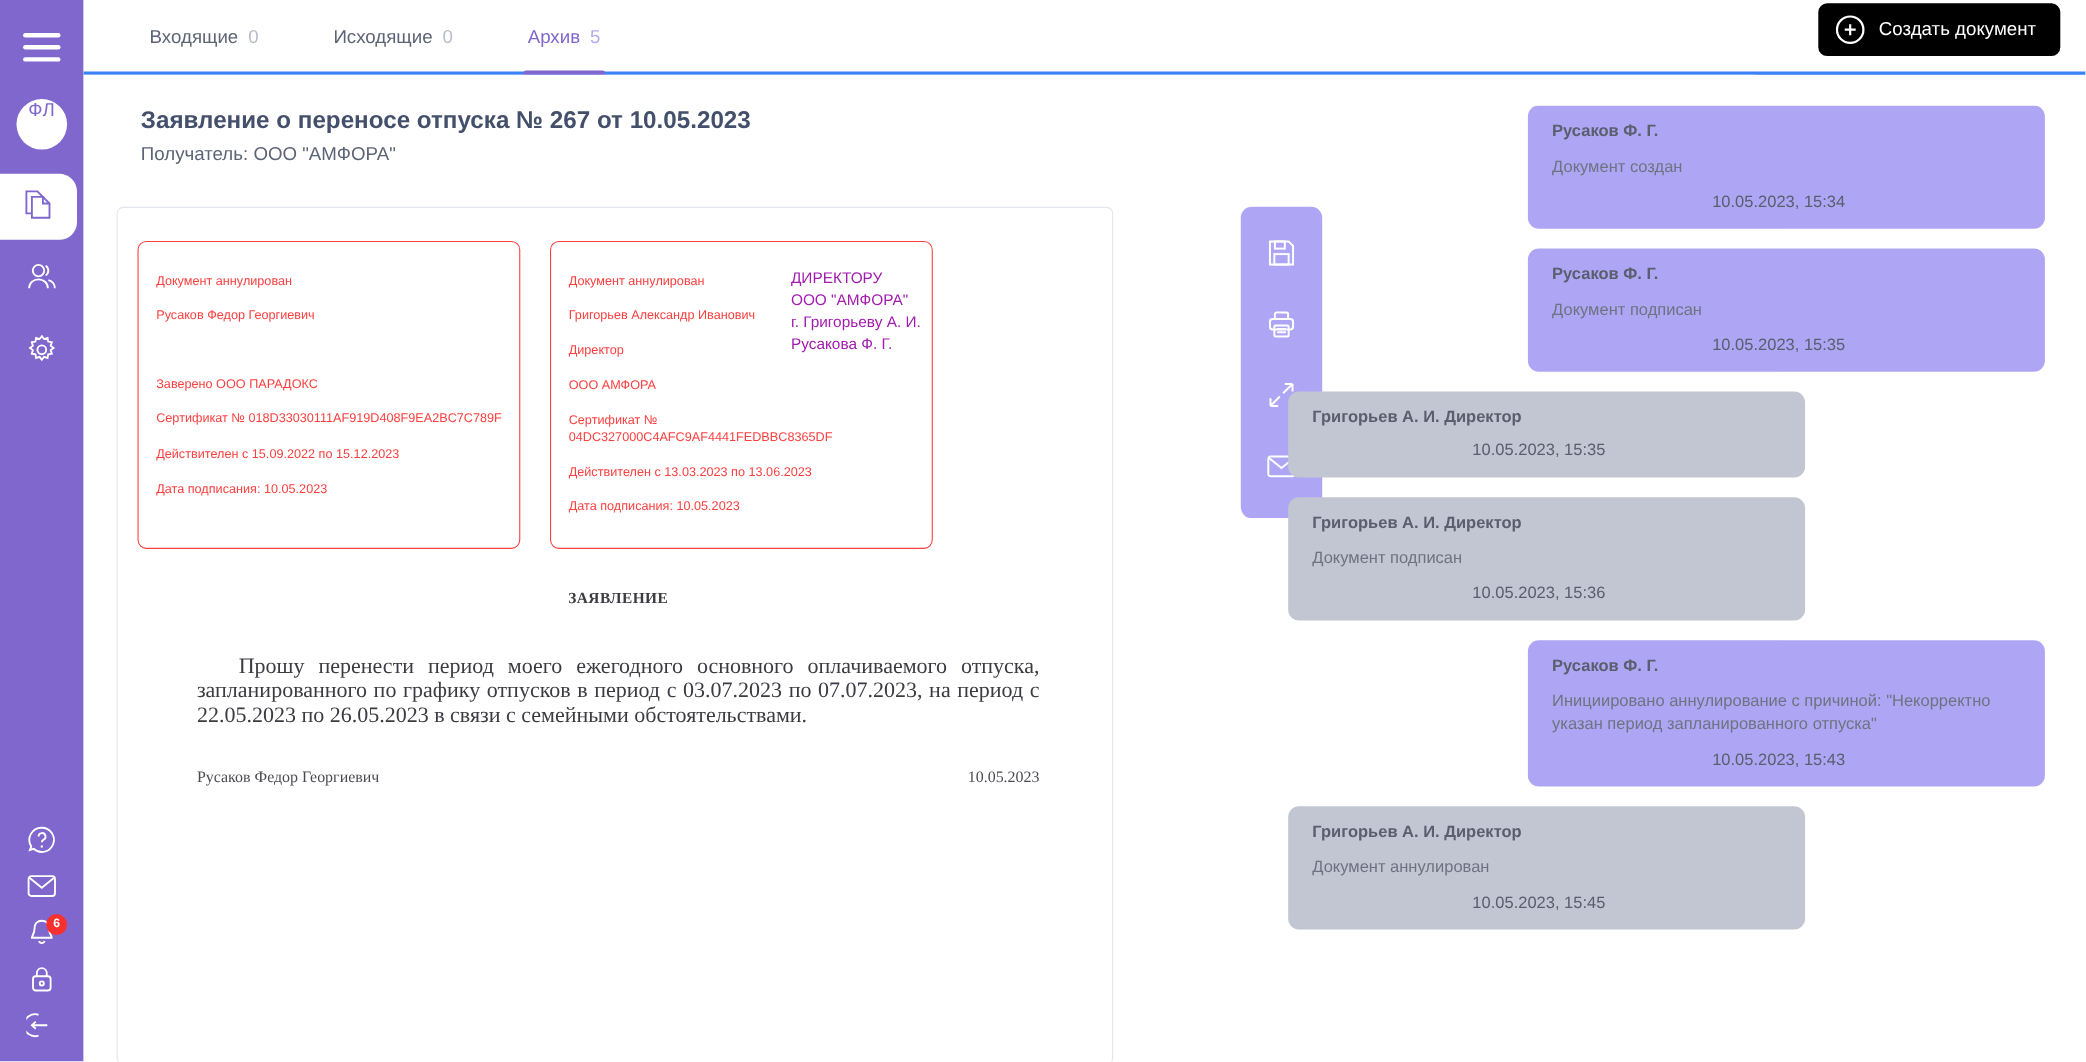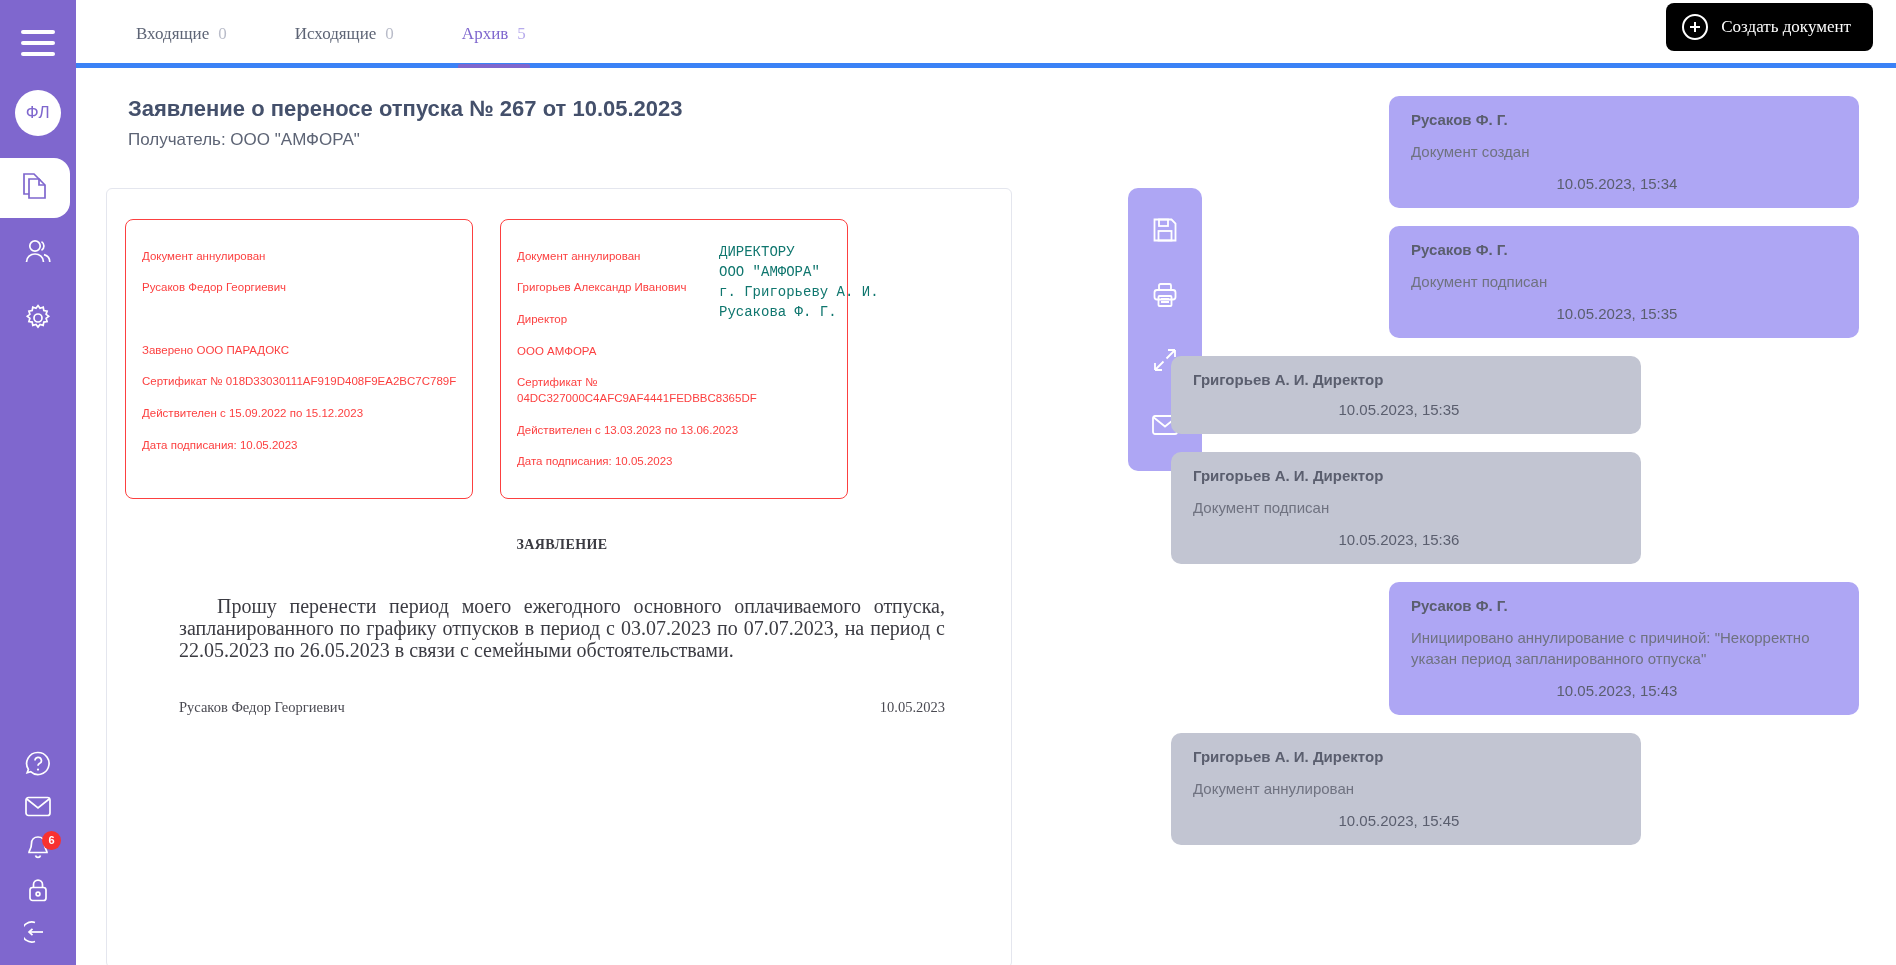--- a/index.html
+++ b/index.html
@@ -35,21 +35,21 @@
     cursor: pointer;
   }
   .sb-burger span {
     display:block; height: 4px; width: 100%;
     background: #ffffff; border-radius: 2px;
   }
   .sb-top-group { margin-top: 34px; width: 100%; display:flex; flex-direction: column; align-items:center; }
   .sb-avatar {
     width: 46px; height: 46px; border-radius: 50%;
     background: #ffffff; color: #7f67ce;
-    display: flex; align-items: center; justify-content: center;
+    display: flex; align-items: flex-start; justify-content: center;
     font-size: 17px; letter-spacing: .5px;
     cursor: pointer;
   }
   .sb-item {
     width: 76px; height: 60px;
     display: flex; align-items: center; justify-content: center;
     cursor: pointer; position: relative;
   }
   .sb-item.active {
     background: #ffffff;
@@ -74,22 +74,21 @@
     display: flex; align-items: center; justify-content: center;
     line-height: 1;
   }
 
   
   .topbar {
     position: absolute;
     left: 76px; top: 0;
     width: 1820px; height: 68px;
     background: #ffffff;
-    border-bottom: 5px solid #3b82f6;
-    font-family: Liberation Serif, serif;
+    border-bottom: 3px solid #3b82f6;
   }
   .tabs {
     position: absolute;
     left: 48px; top: 0;
     height: 68px;
     display: flex;
     align-items: center;
     gap: 44px;
   }
   .tab {
@@ -177,22 +176,22 @@
     background: transparent;
     position: relative;
     z-index: 2;
     white-space: pre-line;
   }
   .stamp .gap { display:block; height: 15px; }
 
   .watermark {
     position: absolute;
     left: 612px; top: 53px;
-    color: #0f766e;
-    font-family: Liberation Mono, monospace;
+    color: #a21caf;
+    font-family: Liberation Sans, sans-serif;
     font-size: 14px;
     line-height: 20px;
     z-index: 1;
     white-space: pre-line;
     pointer-events: none;
   }
 
   .doc-body {
     font-family: "Liberation Serif", "DejaVu Serif", serif;
     color: #3b3b42;

